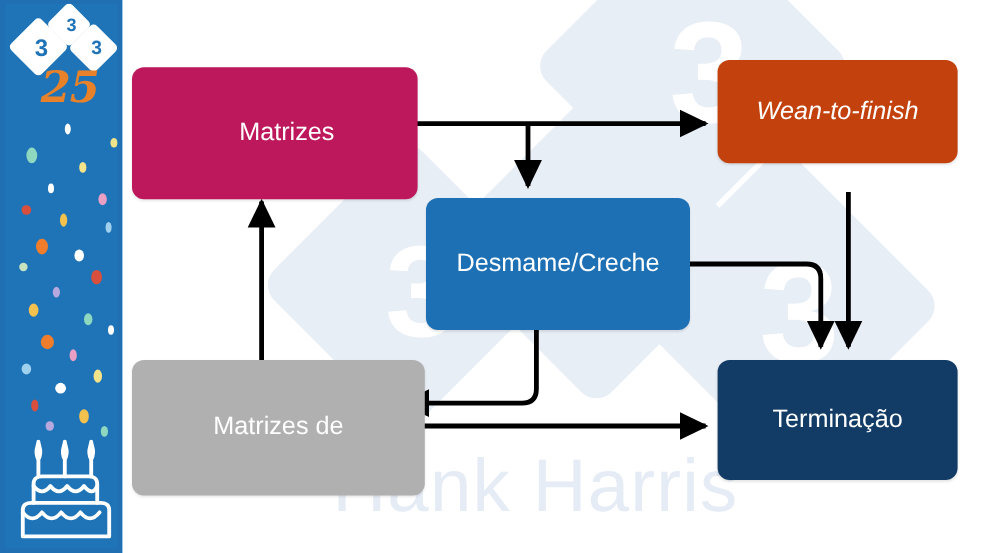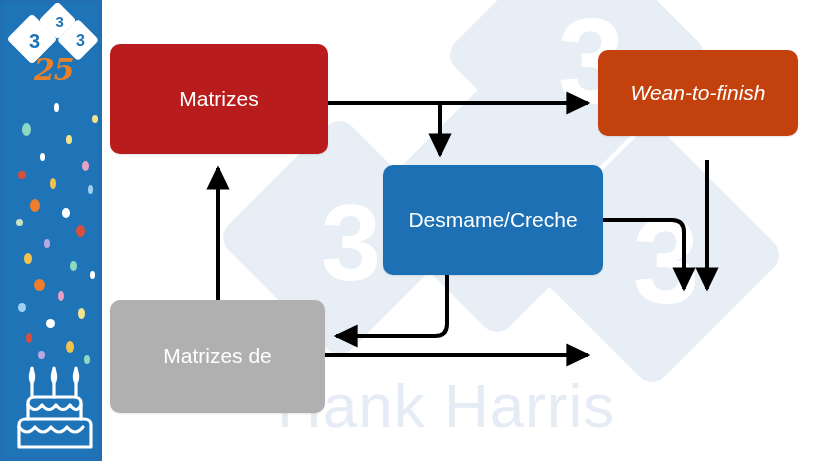--- a/index.html
+++ b/index.html
@@ -52,21 +52,21 @@
   }
   .d1 { left: 2px;  top: 14px; width: 36px; height: 36px; }
   .d1 span { font-size: 20px; padding-top: 9px; }
   .d2 { left: 32px; top: 0px;  width: 27px; height: 27px; }
   .d2 span { font-size: 15px; padding-top: 6px; }
   .d3 { left: 51px; top: 18px; width: 30px; height: 30px; }
   .d3 span { font-size: 16px; padding-top: 7px; }
   .anniv {
     position: absolute;
     left: 22px; top: 45px;
-    font-size: 30px;
+    font-size: 36px;
     font-weight: bold;
     font-style: italic;
     color: #e8822a;
     letter-spacing: -1px;
     font-family: "DejaVu Serif", serif;
   }
   .confetti { position: absolute; border-radius: 50%; }
   .cake {
     position: absolute;
     left: 10px; bottom: 6px;
@@ -120,24 +120,24 @@
     color: #ffffff;
     display: flex;
     align-items: center;
     justify-content: center;
     text-align: center;
     font-size: 21px;
     line-height: 1.25;
     box-shadow: 0 1px 2px rgba(0,0,0,0.10);
     z-index: 5;
   }
-  #node-sows       { left: 110px; top: 44px;  width: 218px; height: 110px; background: #b91c1c; }
+  #node-sows       { left: 110px; top: 56px;  width: 218px; height: 110px; background: #be185d; padding-left: 20px; }
   #node-wtf        { left: 598px; top: 50px;  width: 200px; height: 86px; background: #c2410c; font-style: italic; }
-  #node-nursery    { left: 355px; top: 165px; width: 220px; height: 110px; background: #1d70b4; margin-left: 28px; }
-  #node-gilts      { left: 110px; top: 300px; width: 215px; height: 113px; background: #b0b0b0; }
+  #node-nursery    { left: 355px; top: 165px; width: 220px; height: 110px; background: #1d70b4; }
+  #node-gilts      { left: 110px; top: 300px; width: 244px; height: 113px; background: #b0b0b0; }
   #node-finishing  { left: 598px; top: 300px; width: 200px; height: 100px; background: #123c66; }
 
   
   #arrows {
     position: absolute;
     left: 0; top: 0;
     width: 820px; height: 461px;
     z-index: 4;
     pointer-events: none;
   }
@@ -263,14 +263,17 @@
   <div class="node" id="node-nursery">
     <div>Desmame/Creche</div>
   </div>
 
   <div class="node" id="node-gilts">
     <div>
       <div>Matrizes de</div>
     </div>
   </div>
 
+  <div class="node" id="node-finishing">
+    <div>Terminação</div>
+  </div>
 
 </div>
 
 </body></html>

